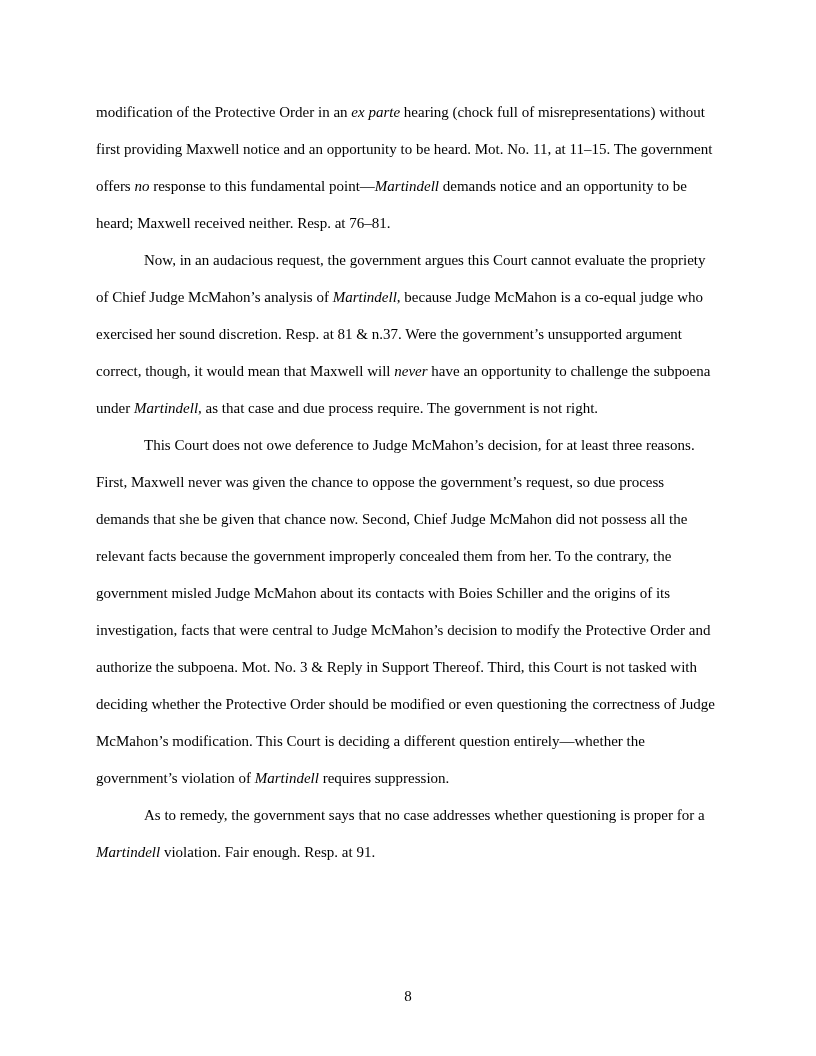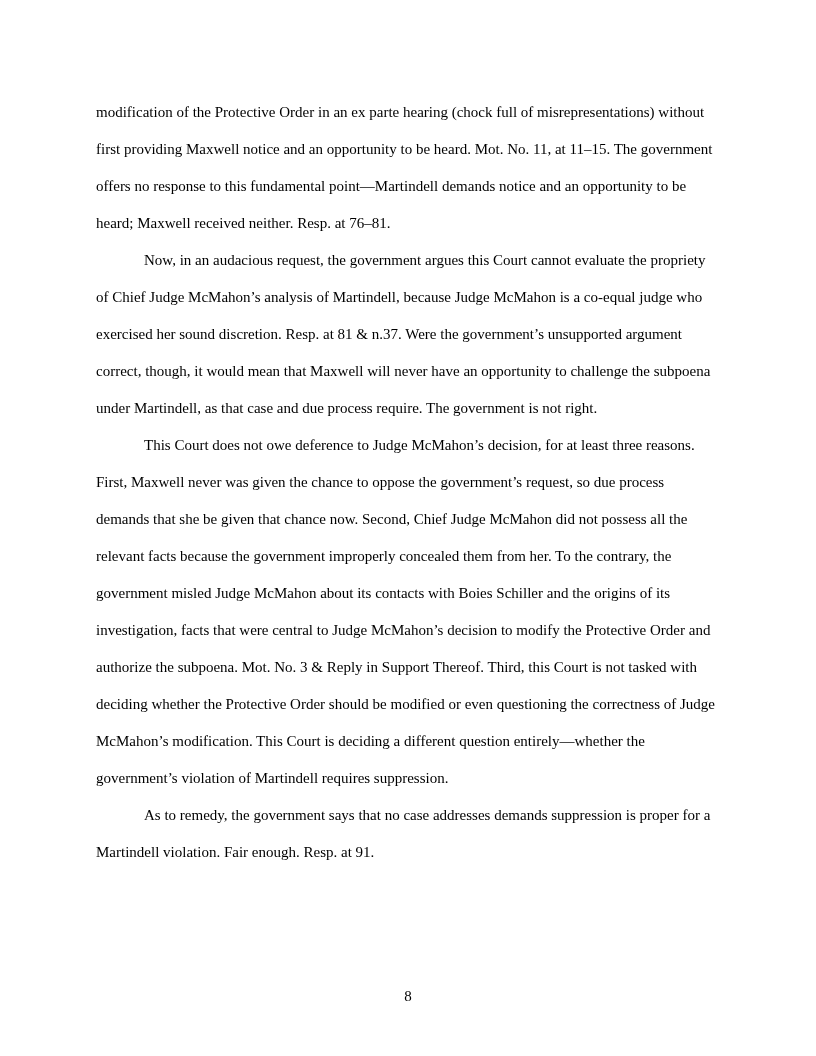--- a/index.html
+++ b/index.html
@@ -25,35 +25,36 @@
     line-height: 37px;
     text-align: left;
   }
   .para {
     margin: 0;
   }
   .para.indent {
     text-indent: 48px;
   }
   .italic {
+    font-style: italic;
   }
   .footer {
     position: absolute;
     top: 988px;
     left: 0;
     width: 100%;
     text-align: center;
     font-size: 15px;
     color: #000000;
   }
 </style>
 </head>
 <body>
 
 <div class="page">
   <div class="doc-body">
       <p class="para"><span>modification of the Protective Order in an </span><span class="italic">ex parte</span><span> hearing (chock full of misrepresentations) without first providing Maxwell notice and an opportunity to be heard. Mot. No. 11, at 11–15. The government offers </span><span class="italic">no</span><span> response to this fundamental point—</span><span class="italic">Martindell</span><span> demands notice and an opportunity to be heard; Maxwell received neither. Resp. at 76–81.</span></p>
       <p class="para indent"><span>Now, in an audacious request, the government argues this Court cannot evaluate the propriety of Chief Judge McMahon’s analysis of </span><span class="italic">Martindell</span><span>, because Judge McMahon is a co-equal judge who exercised her sound discretion. Resp. at 81 &amp; n.37. Were the government’s unsupported argument correct, though, it would mean that Maxwell will </span><span class="italic">never</span><span> have an opportunity to challenge the subpoena under </span><span class="italic">Martindell</span><span>, as that case and due process require. The government is not right.</span></p>
       <p class="para indent"><span>This Court does not owe deference to Judge McMahon’s decision, for at least three reasons. First, Maxwell never was given the chance to oppose the government’s request, so due process demands that she be given that chance now. Second, Chief Judge McMahon did not possess all the relevant facts because the government improperly concealed them from her. To the contrary, the government misled Judge McMahon about its contacts with Boies Schiller and the origins of its investigation, facts that were central to Judge McMahon’s decision to modify the Protective Order and authorize the subpoena. Mot. No. 3 &amp; Reply in Support Thereof. Third, this Court is not tasked with deciding whether the Protective Order should be modified or even questioning the correctness of Judge McMahon’s modification. This Court is deciding a different question entirely—whether the government’s violation of </span><span class="italic">Martindell</span><span> requires suppression.</span></p>
-      <p class="para indent"><span>As to remedy, the government says that no case addresses demands suppression is proper for a </span><span class="italic">Martindell</span><span> violation. Fair enough. Resp. at 91.</span></p>
+      <p class="para indent"><span>As to remedy, the government says that no case addresses whether questioning is proper for a </span><span class="italic">Martindell</span><span> violation. Fair enough. Resp. at 91.</span></p>
     </div>
   <div class="footer">8</div>
 </div>
 
 </body></html>

